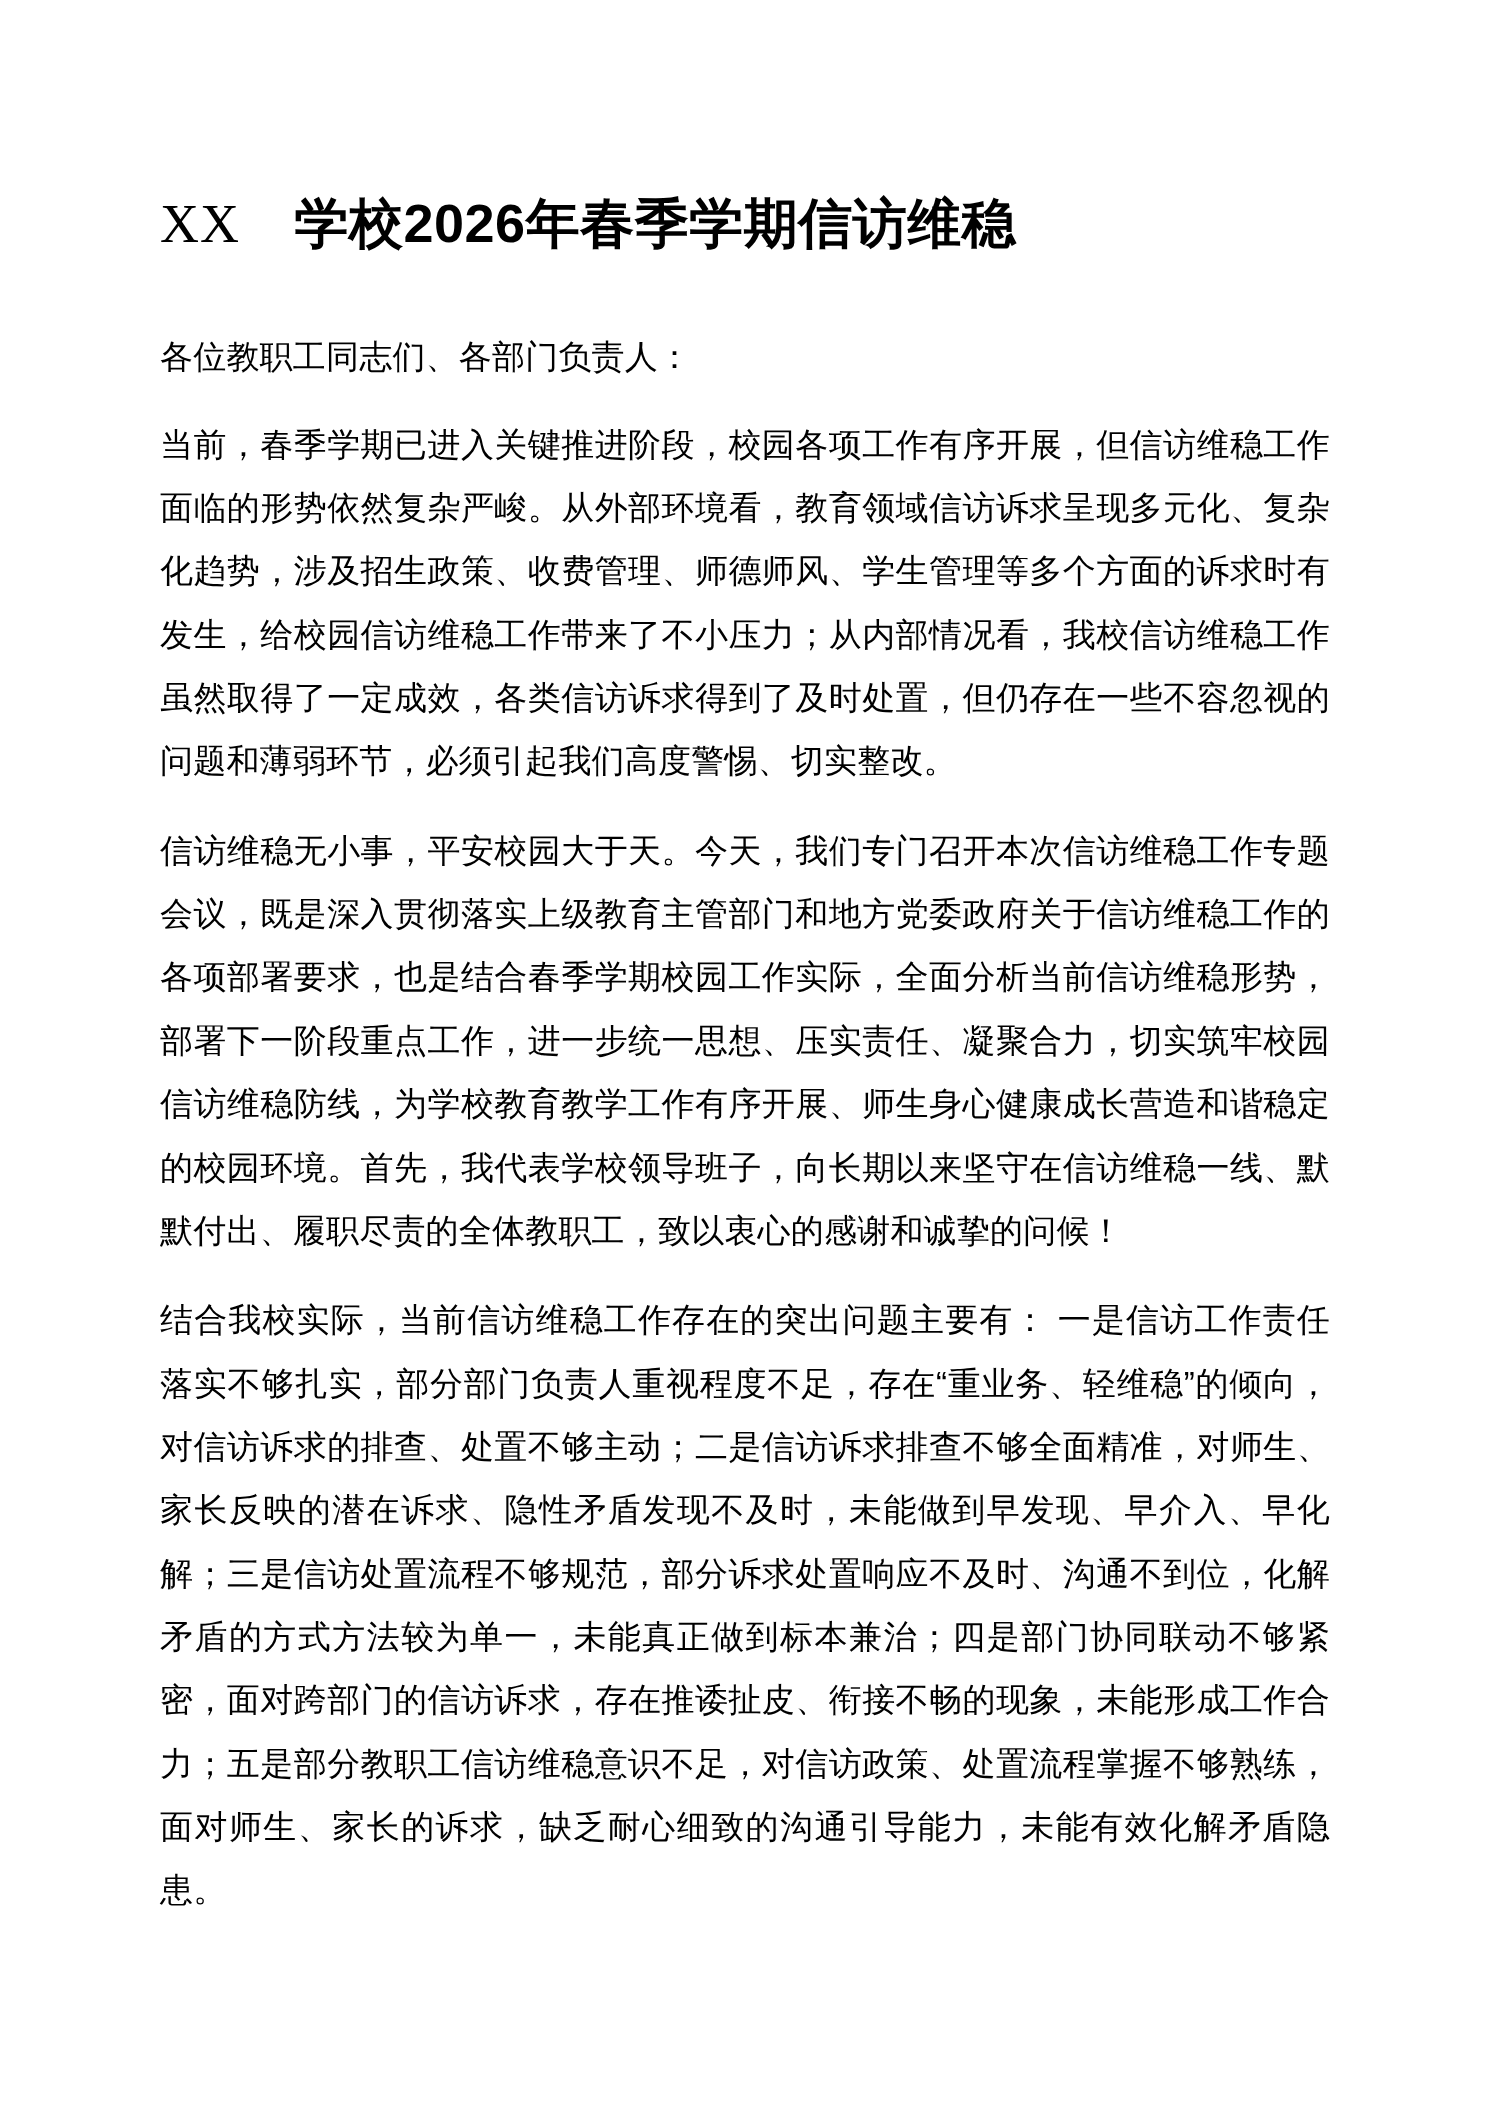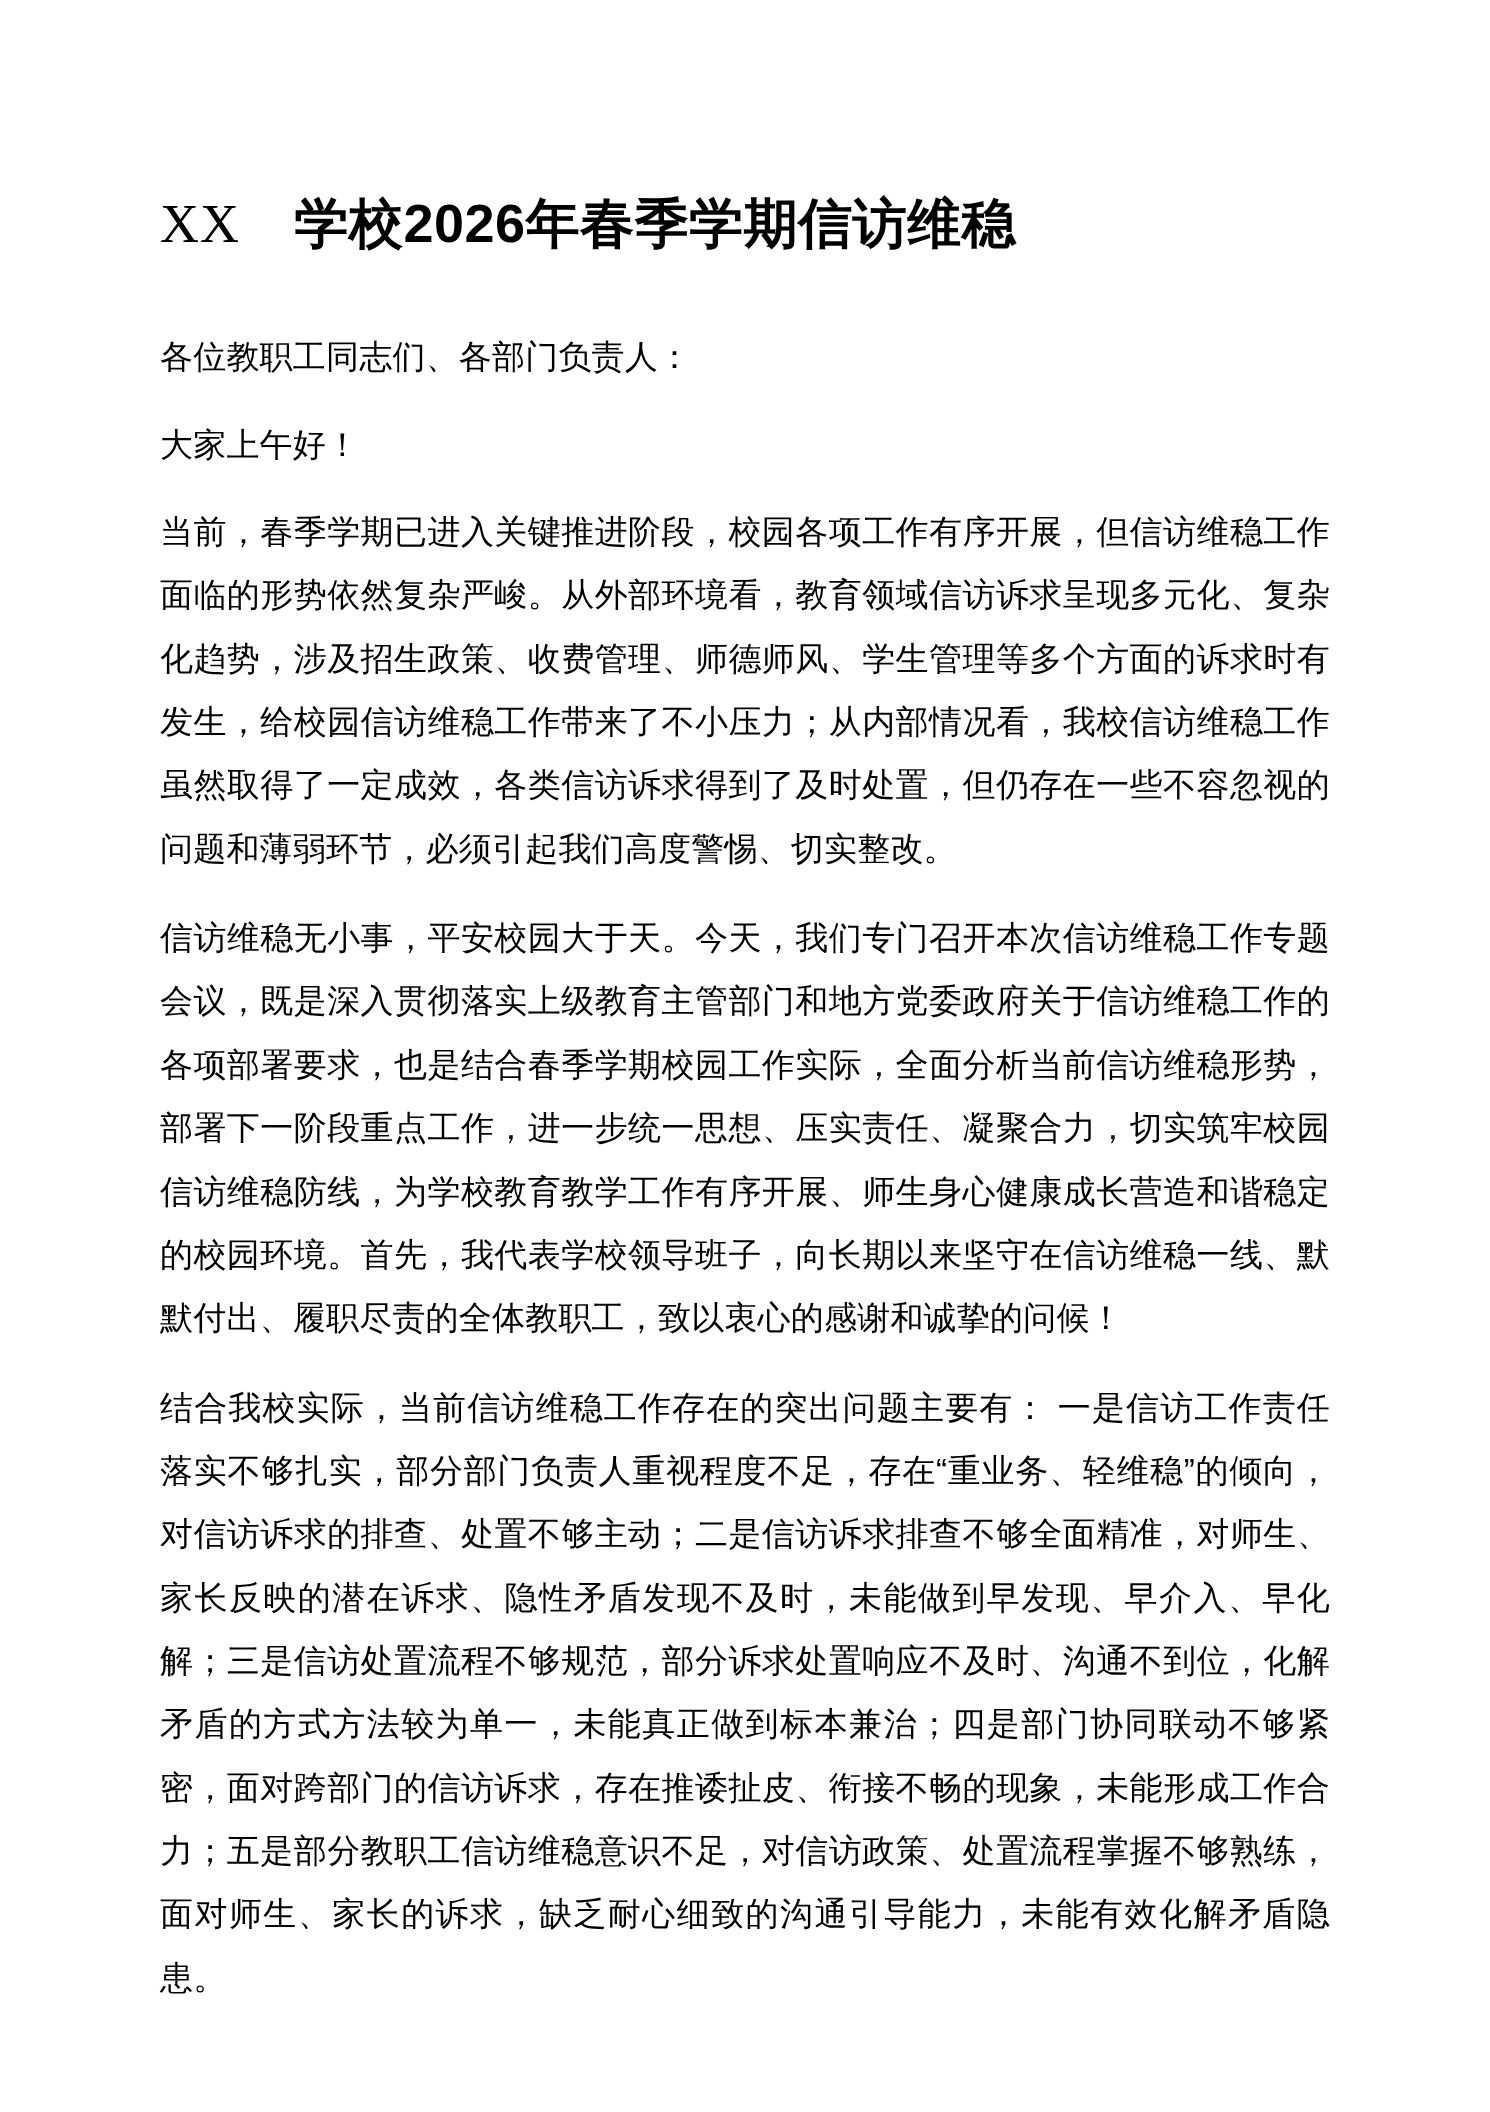--- a/index.html
+++ b/index.html
@@ -59,19 +59,18 @@
 <body>
 
 <div class="page">
 
   <h1 class="doc-title">
     <span class="latin-mark">XX</span><span>　学校2026年春季学期信访维稳</span><br>
   </h1>
 
   <div class="body-block">
     <p class="para tight">各位教职工同志们、各部门负责人：</p>
-    <p class="para tight">大家上午好！</p>
     <p class="para">当前，春季学期已进入关键推进阶段，校园各项工作有序开展，但信访维稳工作面临的形势依然复杂严峻。从外部环境看，教育领域信访诉求呈现多元化、复杂化趋势，涉及招生政策、收费管理、师德师风、学生管理等多个方面的诉求时有发生，给校园信访维稳工作带来了不小压力；从内部情况看，我校信访维稳工作虽然取得了一定成效，各类信访诉求得到了及时处置，但仍存在一些不容忽视的问题和薄弱环节，必须引起我们高度警惕、切实整改。</p>
     <p class="para">信访维稳无小事，平安校园大于天。今天，我们专门召开本次信访维稳工作专题会议，既是深入贯彻落实上级教育主管部门和地方党委政府关于信访维稳工作的各项部署要求，也是结合春季学期校园工作实际，全面分析当前信访维稳形势，部署下一阶段重点工作，进一步统一思想、压实责任、凝聚合力，切实筑牢校园信访维稳防线，为学校教育教学工作有序开展、师生身心健康成长营造和谐稳定的校园环境。首先，我代表学校领导班子，向长期以来坚守在信访维稳一线、默默付出、履职尽责的全体教职工，致以衷心的感谢和诚挚的问候！</p>
     <p class="para">结合我校实际，当前信访维稳工作存在的突出问题主要有： 一是信访工作责任落实不够扎实，部分部门负责人重视程度不足，存在“重业务、轻维稳”的倾向，对信访诉求的排查、处置不够主动；二是信访诉求排查不够全面精准，对师生、家长反映的潜在诉求、隐性矛盾发现不及时，未能做到早发现、早介入、早化解；三是信访处置流程不够规范，部分诉求处置响应不及时、沟通不到位，化解矛盾的方式方法较为单一，未能真正做到标本兼治；四是部门协同联动不够紧密，面对跨部门的信访诉求，存在推诿扯皮、衔接不畅的现象，未能形成工作合力；五是部分教职工信访维稳意识不足，对信访政策、处置流程掌握不够熟练，面对师生、家长的诉求，缺乏耐心细致的沟通引导能力，未能有效化解矛盾隐患。</p>
   </div>
 
 </div>
 
 </body></html>

